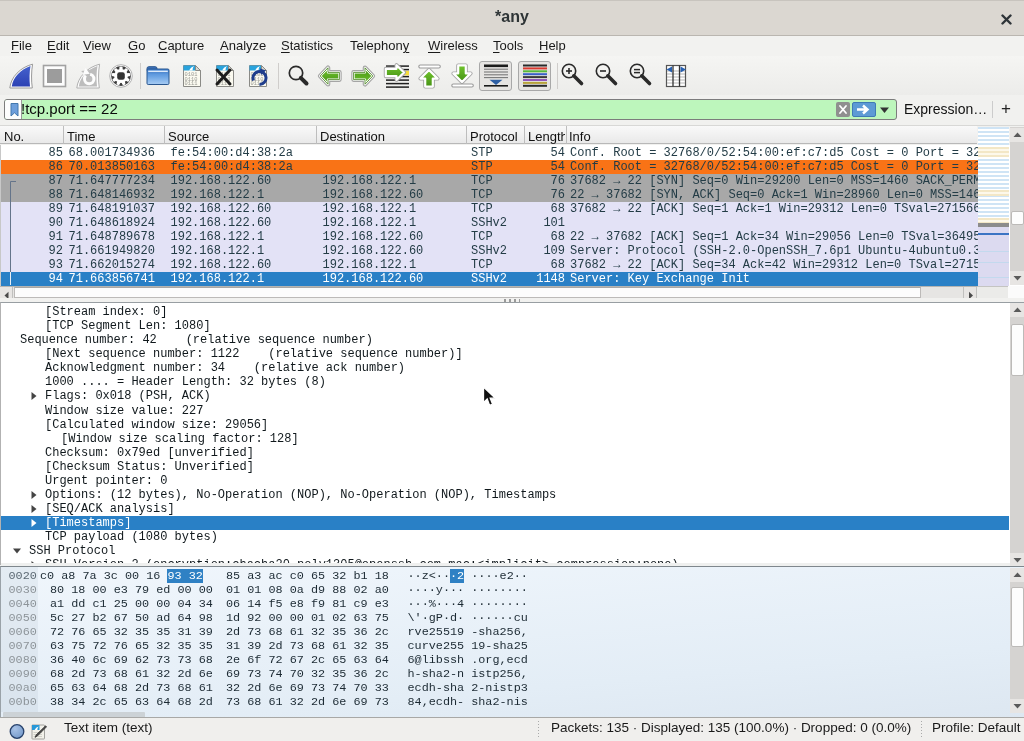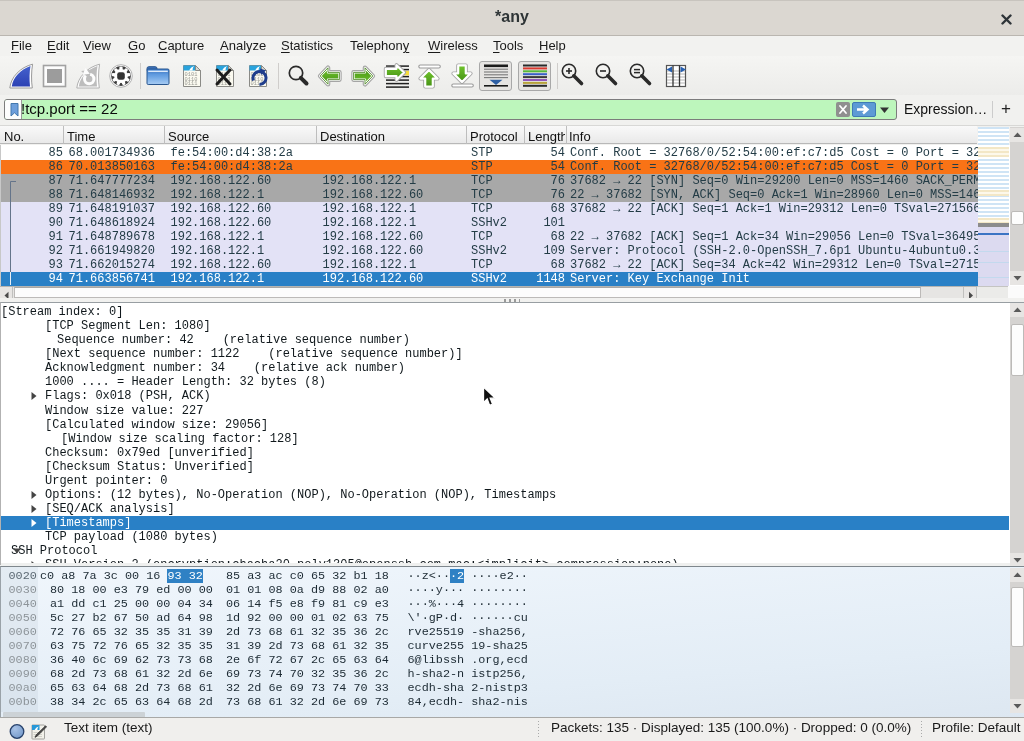--- a/index.html
+++ b/index.html
@@ -446,23 +446,23 @@
   <div class="sbbtn" style="left:963px;top:1px;width:14px;height:11px;border-left:1px solid #c0c0be;border-right:1px solid #c0c0be"><svg width="14" height="11">
         <path d="M5 1.8 L9 5.5 L5 9.2 Z" fill="#4a4a4a"></path>
       </svg></div>
   <div style="position:absolute;left:14px;top:1px;width:907px;height:11px;background:#fcfcfc;border:1px solid #bcbab8;border-top-color:#a8a8a6"></div>
   <div style="position:absolute;left:1008px;top:0;width:16px;height:12px;background:#fbfbfb"></div>
 </div>
 <div id="splitter1" style="position:absolute;left:0;top:297.5px;width:1024px;height:4.5px;background:#f1f1ef">
   <div style="position:absolute;left:504px;top:1px;width:16px;height:3px;background:repeating-linear-gradient(90deg,#9a9a9a 0 2px,transparent 2px 5px)"></div>
 </div>
 <div id="details">
-  <div class="dline" style="top:2.0px;left:0;">[Stream index: 0]</div>
+  <div class="dline" style="top:2.0px;left:0;padding-left:44px;">[Stream index: 0]</div>
   <div class="dline" style="top:16.1px;left:0;padding-left:44px;">[TCP Segment Len: 1080]</div>
-  <div class="dline" style="top:30.1px;left:12px;padding-left:44px;">Sequence number: 42    (relative sequence number)</div>
+  <div class="dline" style="top:30.1px;left:0;padding-left:19px;">Sequence number: 42    (relative sequence number)</div>
   <div class="dline" style="top:44.2px;left:0;padding-left:44px;">[Next sequence number: 1122    (relative sequence number)]</div>
   <div class="dline" style="top:58.3px;left:0;padding-left:44px;">Acknowledgment number: 34    (relative ack number)</div>
   <div class="dline" style="top:72.3px;left:0;padding-left:44px;">1000 .... = Header Length: 32 bytes (8)</div>
   <div class="dline" style="top:86.4px;left:0;padding-left:44px;">Flags: 0x018 (PSH, ACK)</div>
   <svg style="position:absolute;left:29px;top:88.4px" width="8" height="10">
       <path d="M1.5 1 L6.5 5 L1.5 9 Z" fill="#444"></path>
     </svg>
   <div class="dline" style="top:100.5px;left:0;padding-left:44px;">Window size value: 227</div>
   <div class="dline" style="top:114.6px;left:0;padding-left:44px;">[Calculated window size: 29056]</div>
   <div class="dline" style="top:128.6px;left:0;padding-left:60px;">[Window size scaling factor: 128]</div>
@@ -475,21 +475,21 @@
     </svg>
   <div class="dline" style="top:199.0px;left:0;padding-left:44px;">[SEQ/ACK analysis]</div>
   <svg style="position:absolute;left:29px;top:201.0px" width="8" height="10">
       <path d="M1.5 1 L6.5 5 L1.5 9 Z" fill="#444"></path>
     </svg>
   <div class="dline" style="top:213.1px;left:0;padding-left:44px; background:#2980c6;color:#fff;">[Timestamps]</div>
   <svg style="position:absolute;left:29px;top:215.1px" width="8" height="10">
       <path d="M1.5 1 L6.5 5 L1.5 9 Z" fill="#fff"></path>
     </svg>
   <div class="dline" style="top:227.1px;left:0;padding-left:44px;">TCP payload (1080 bytes)</div>
-  <div class="dline" style="top:241.2px;left:0;padding-left:10px">SSH Protocol</div>
+  <div class="dline" style="top:241.2px;left:0;padding-left:28px">SSH Protocol</div>
   <svg style="position:absolute;left:11px;top:244.2px" width="10" height="8">
       <path d="M1 1.5 L9 1.5 L5 6.5 Z" fill="#444"></path>
     </svg>
   <div class="dline" style="top:255.3px;left:0;padding-left:44px;height:9px;overflow:hidden">SSH Version 2 (encryption:chacha20_poly1305@openssh.com mac:&lt;implicit&gt; compression:none)</div>
   <svg style="position:absolute;left:29px;top:257.3px" width="8" height="8">
       <path d="M1.5 1 L6.5 5 L1.5 9 Z" fill="#444"></path>
     </svg>
   <div style="position:absolute;left:0;top:260px;width:1009px;height:3px;background:#eff0ef"></div>
   <div class="vsb" style="left:1009px;top:0;width:15px;height:264px"></div>
   <div class="sbbtn" style="left:1009px;top:0;width:15px;height:14px"><svg width="15" height="14">

